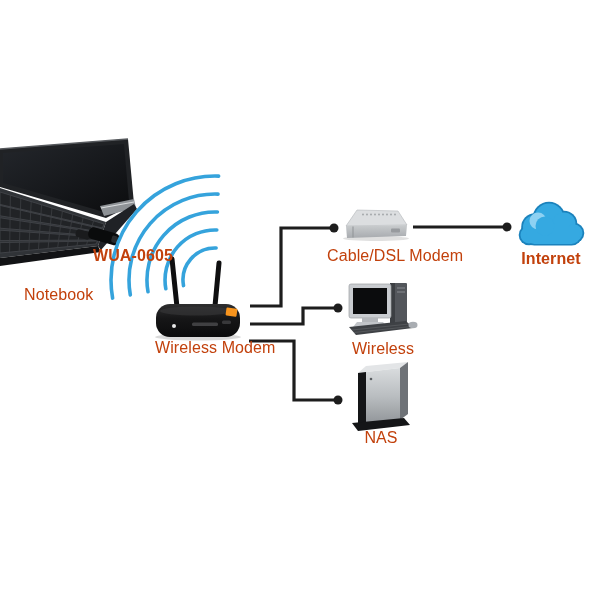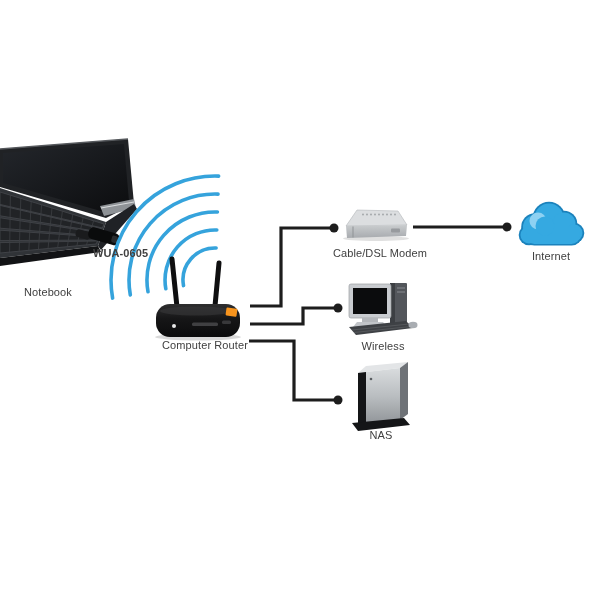--- a/index.html
+++ b/index.html
@@ -2,21 +2,21 @@
 <html><head>
 <meta charset="utf-8">
 <style>
   html,body{margin:0;padding:0;background:#ffffff;}
   .canvas{
     position:relative;width:600px;height:600px;background:#ffffff;overflow:hidden;
     font-family:"Liberation Sans", sans-serif;
   }
   .diagram-svg{position:absolute;left:0;top:0;}
   .lbl{
-    position:absolute;font-size:11px;color:#404040;letter-spacing:0.1px;
+    position:absolute;font-size:16px;color:#c2410c;letter-spacing:0.1px;
     white-space:nowrap;
   }
   .lbl.center{text-align:center;}
   .lbl.bold{font-weight:bold;}
 </style>
 </head>
 <body>
 
 <div class="canvas">
 
@@ -177,22 +177,22 @@
       <polygon points="358,373 366,372 366,424 358,425" fill="#141517"></polygon>
       <circle cx="371" cy="379" r="1.3" fill="#5a5e62"></circle>
       <polygon points="352,423 404,418 410,425 358,431" fill="#141517"></polygon>
     </g>
   </svg>
 
   <div class="lbl" style="left:24px;top:286px;">Notebook</div>
 
   <div class="lbl bold" style="left:93px;top:247px;">WUA-0605</div>
 
-  <div class="lbl center" style="left:155px;top:339px;width:100px;">Computer Router</div>
+  <div class="lbl center" style="left:155px;top:339px;width:100px;">Wireless Modem</div>
 
   <div class="lbl center" style="left:327px;top:247px;width:100px;text-align:right;">Cable/DSL Modem</div>
 
-  <div class="lbl center" style="left:511px;top:250px;width:80px;">Internet</div>
+  <div class="lbl center" style="left:511px;top:250px;width:80px;font-weight:bold;">Internet</div>
 
   <div class="lbl center" style="left:343px;top:340px;width:80px;">Wireless</div>
 
   <div class="lbl center" style="left:341px;top:429px;width:80px;">NAS</div>
 </div>
 
 </body></html>

